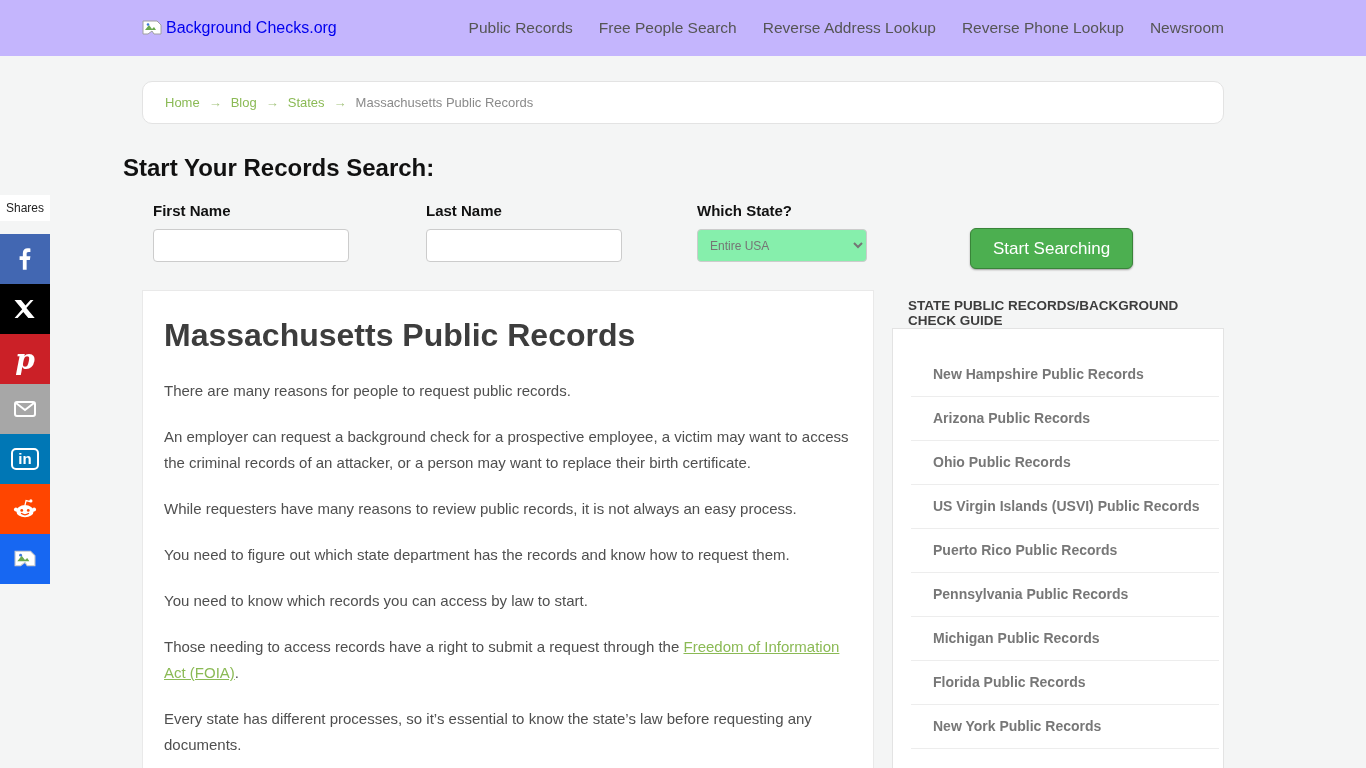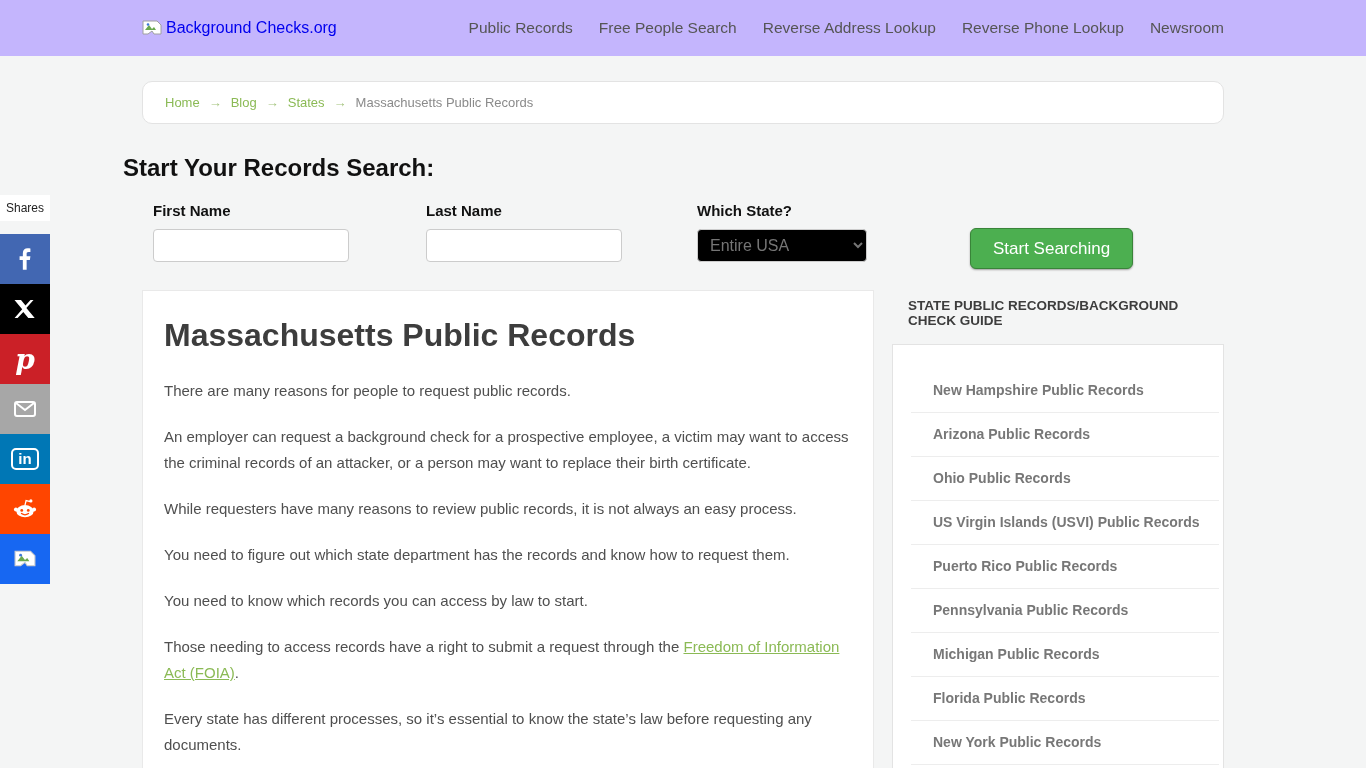--- a/index.html
+++ b/index.html
@@ -24,34 +24,34 @@
   .breadcrumb-card a { color:#8bba55; text-decoration:none; cursor:pointer; }
   .crumb-sep { color:#a4c47e; font-size:13px; }
   .crumb-current { color:#8a8a8a; }
 
   
   .search-title { font-size:24px; font-weight:bold; color:#111; margin:30px 0 20px 0; }
   .search-form { display:flex; align-items:flex-end; padding:0 30px; }
   .form-col { display:flex; flex-direction:column; }
   .form-col label { font-weight:bold; font-size:15px; color:#111; margin-bottom:10px; }
   .form-col input[type=text] { width:196px; height:33px; border:1px solid #ccc; border-radius:4px; background:#fff; padding:0 10px; font-size:14px; color:#444; }
-  .form-col select { width:170px; height:33px; border:1px solid #ccc; border-radius:4px; background:#000000; padding:0 8px; font-size:16px; color:#757575; }
+  .form-col select { width:170px; height:33px; border:1px solid #ccc; border-radius:4px; background:#86efac; padding:0 8px; font-size:12px; color:#757575; }
   .col-last { margin-left:77px; }
   .col-state { margin-left:75px; }
   .search-btn { margin-left:103px; margin-bottom:-7px; height:41px; padding:0 22px; background:#4caf50; border:1px solid #398439; border-radius:6px; color:#fff; font-size:17px; font-family:"Liberation Sans",sans-serif; cursor:pointer; box-shadow:0 1px 2px rgba(0,0,0,.35); }
 
   
   .main-row { display:flex; gap:18px; margin-top:28px; }
   .article-card { flex:0 0 732px; background:#fff; border:1px solid #e9e9e9; padding:22px 21px; min-height:520px; }
   .article-card h1 { font-size:32px; font-weight:bold; color:#3d3d3d; margin:4px 0 24px 0; }
   .article-card p { font-size:15px; color:#4f4f4f; line-height:26px; margin-bottom:20px; }
   .article-card a.green-link { color:#8bba55; text-decoration:underline; cursor:pointer; }
 
   .side-col { width:332px; }
-  .side-heading { font-size:13.5px; font-weight:bold; color:#3d3d3d; padding:8px 40px 0 16px; line-height:15px; margin-bottom:16px; }
+  .side-heading { font-size:13.5px; font-weight:bold; color:#3d3d3d; padding:8px 40px 0 16px; line-height:15px; }
   .side-card { background:#fff; border:1px solid #e3e3e3; padding-top:24px; min-height:470px; }
   .side-card ul { list-style:none; }
   .side-card li { margin:0 4px 0 18px; border-bottom:1px solid #ededed; }
   .side-card li a { display:block; padding:12px 10px 12px 22px; font-size:14px; font-weight:bold; color:#777; text-decoration:none; line-height:19px; cursor:pointer; }
 
   
   .share-bar { position:absolute; left:0; top:195px; width:50px; }
   .share-label { background:#fff; text-align:center; font-size:12px; color:#222; padding:6px 0; margin-bottom:13px; }
   .share-btn { width:50px; height:50px; display:flex; align-items:center; justify-content:center; cursor:pointer; }
   .btn-facebook { background:#4267b2; }

